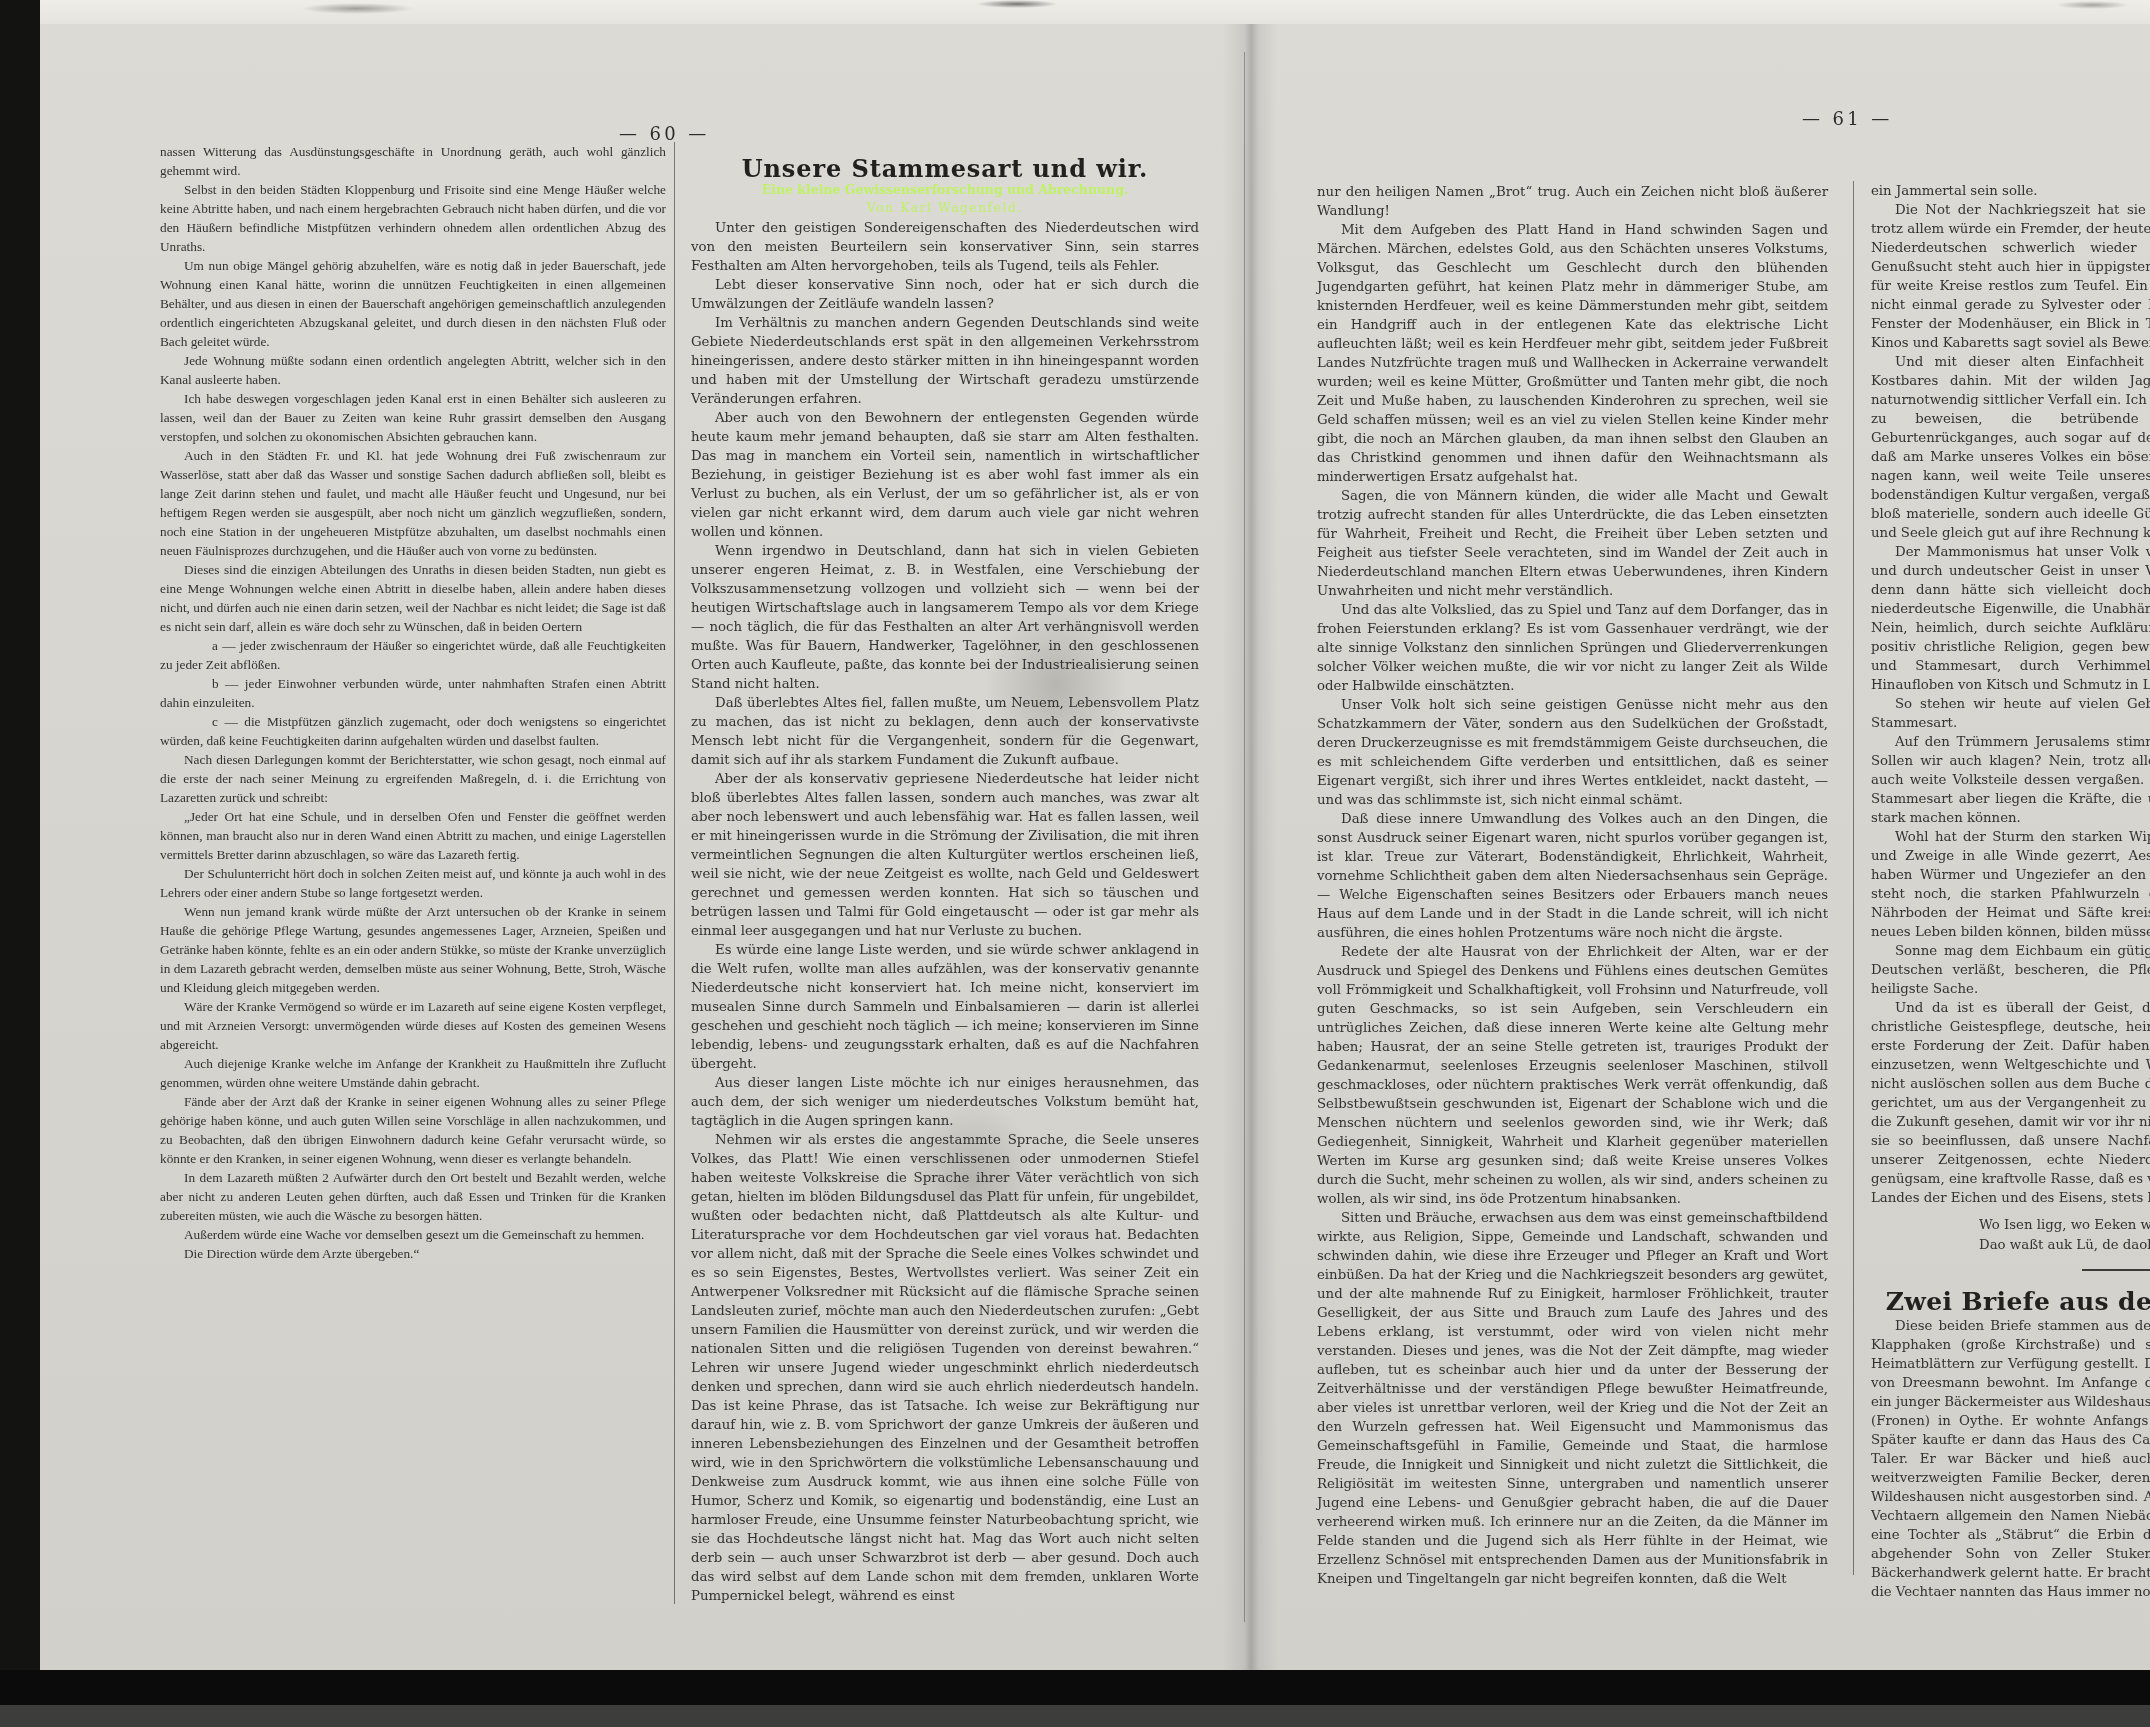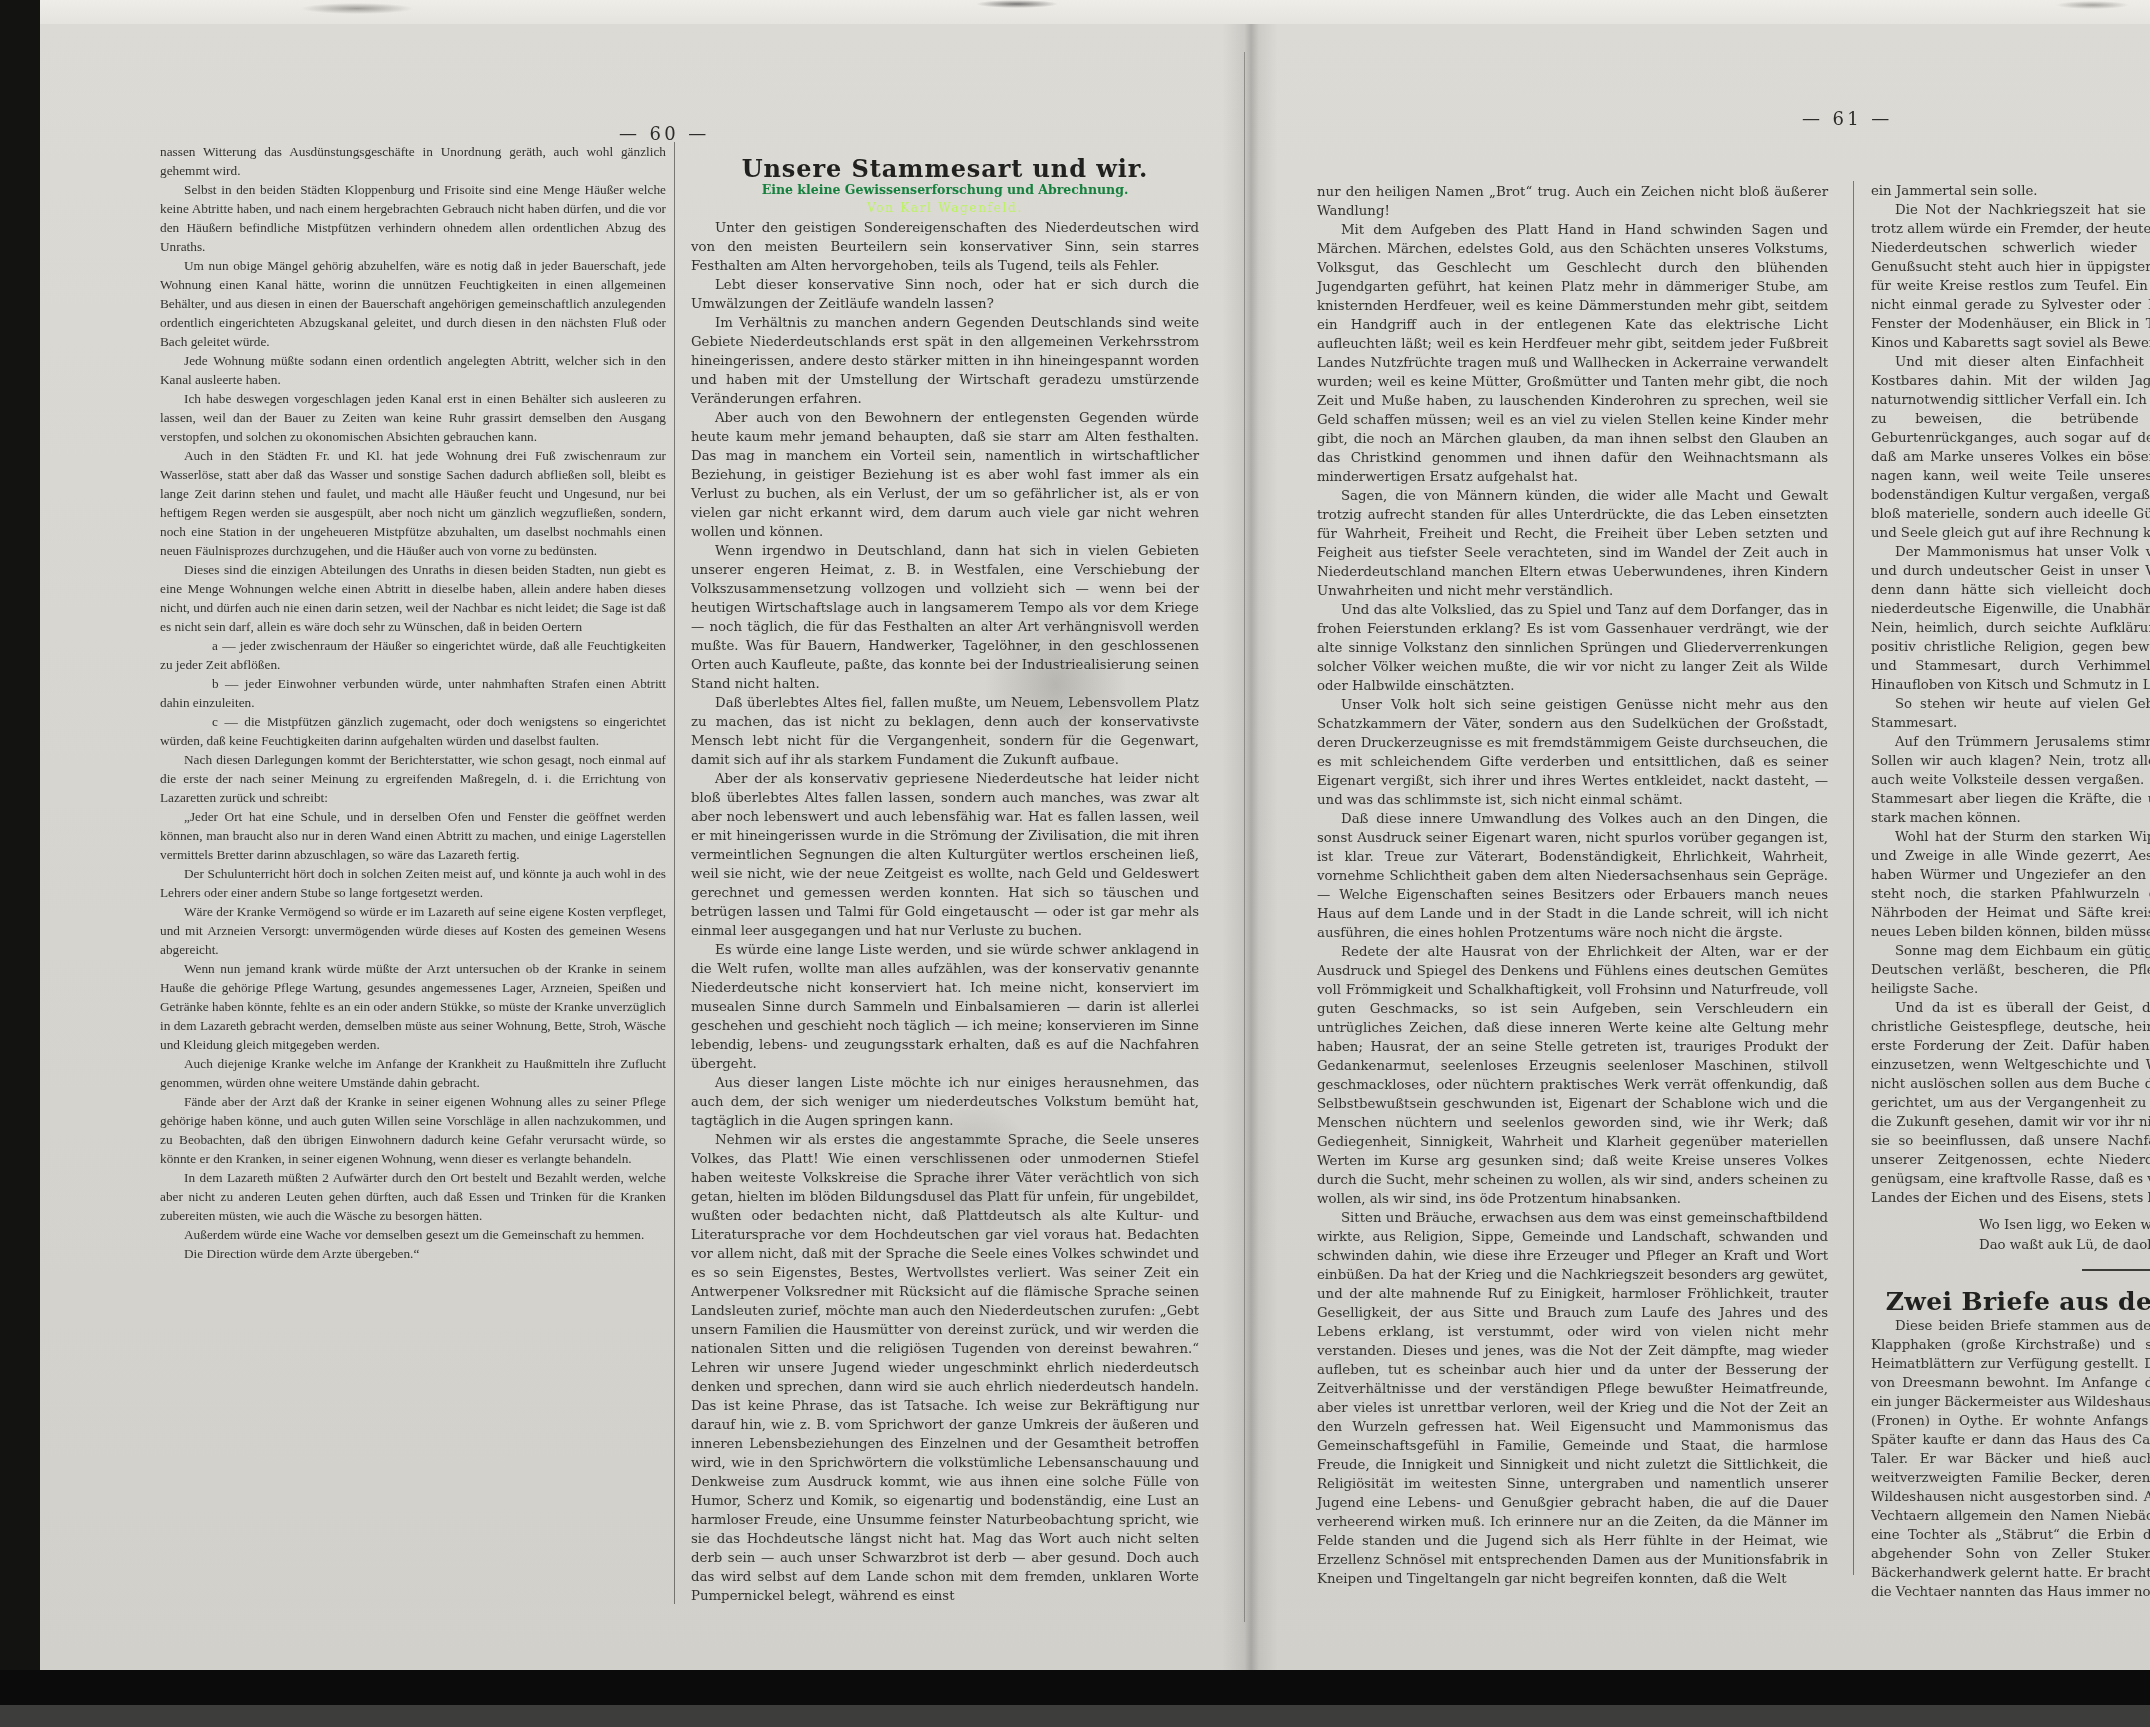--- a/index.html
+++ b/index.html
@@ -52,21 +52,21 @@
   .col-1{left:160px;top:142px;width:506px;font-family:Liberation Serif, serif;}
   .col-2{left:691px;top:156px;width:508px;}
   .col-3{left:1317px;top:182px;width:511px;}
   .col-4{left:1871px;top:181px;width:520px;}
 
   .article-title{
     font-size:24px;font-weight:bold;text-align:center;color:#21211f;
     margin:0 0 14.6px 0;text-indent:0 !important;letter-spacing:0.9px;line-height:1.1;
   }
   .article-subtitle{
-    font-size:12.5px;font-weight:bold;text-align:center;color:#15803d;
+    font-size:12.5px;font-weight:bold;text-align:center;color:#bef264;
     margin:0 0 6px 0;text-indent:0 !important;line-height:1.3;
   }
   .article-byline{
     font-size:12px;text-align:center;color:#bef264;letter-spacing:1.7px;
     margin:0 0 14.6px 0;text-indent:0 !important;
   }
   .verse{margin:7.7px 0 6px 0;}
   .verse p{text-indent:0;text-align:left;padding-left:108px;line-height:20px;margin:0;}
   .section-divider{width:99px;height:2.2px;background:#3a3a37;margin:14.6px auto 17px auto;}
   .section-title{
@@ -102,22 +102,22 @@
   <p>Jede Wohnung müßte sodann einen ordentlich angelegten Abtritt, welcher sich in den Kanal ausleerte haben.</p>
   <p>Ich habe deswegen vorgeschlagen jeden Kanal erst in einen Behälter sich ausleeren zu lassen, weil dan der Bauer zu Zeiten wan keine Ruhr grassirt demselben den Ausgang verstopfen, und solchen zu okonomischen Absichten gebrauchen kann.</p>
   <p>Auch in den Städten Fr. und Kl. hat jede Wohnung drei Fuß zwischenraum zur Wasserlöse, statt aber daß das Wasser und sonstige Sachen dadurch abfließen soll, bleibt es lange Zeit darinn stehen und faulet, und macht alle Häußer feucht und Ungesund, nur bei heftigem Regen werden sie ausgespült, aber noch nicht um gänzlich wegzufließen, sondern, noch eine Station in der ungeheueren Mistpfütze abzuhalten, um daselbst nochmahls einen neuen Fäulnisprozes durchzugehen, und die Häußer auch von vorne zu bedünsten.</p>
   <p>Dieses sind die einzigen Abteilungen des Unraths in diesen beiden Stadten, nun giebt es eine Menge Wohnungen welche einen Abtritt in dieselbe haben, allein andere haben dieses nicht, und dürfen auch nie einen darin setzen, weil der Nachbar es nicht leidet; die Sage ist daß es nicht sein darf, allein es wäre doch sehr zu Wünschen, daß in beiden Oertern</p>
   <p class="hang">a — jeder zwischenraum der Häußer so eingerichtet würde, daß alle Feuchtigkeiten zu jeder Zeit abflößen.</p>
   <p class="hang">b — jeder Einwohner verbunden würde, unter nahmhaften Strafen einen Abtritt dahin einzuleiten.</p>
   <p class="hang">c — die Mistpfützen gänzlich zugemacht, oder doch wenigstens so eingerichtet würden, daß keine Feuchtigkeiten darinn aufgehalten würden und daselbst faulten.</p>
   <p>Nach diesen Darlegungen kommt der Berichterstatter, wie schon gesagt, noch einmal auf die erste der nach seiner Meinung zu ergreifenden Maßregeln, d. i. die Errichtung von Lazaretten zurück und schreibt:</p>
   <p>„Jeder Ort hat eine Schule, und in derselben Ofen und Fenster die geöffnet werden können, man braucht also nur in deren Wand einen Abtritt zu machen, und einige Lagerstellen vermittels Bretter darinn abzuschlagen, so wäre das Lazareth fertig.</p>
   <p>Der Schulunterricht hört doch in solchen Zeiten meist auf, und könnte ja auch wohl in des Lehrers oder einer andern Stube so lange fortgesetzt werden.</p>
+  <p>Wenn nun jemand krank würde müßte der Arzt untersuchen ob der Kranke in seinem Hauße die gehörige Pflege Wartung, gesundes angemessenes Lager, Arzneien, Speißen und Getränke haben könnte, fehlte es an ein oder andern Stükke, so müste der Kranke unverzüglich in dem Lazareth gebracht werden, demselben müste aus seiner Wohnung, Bette, Stroh, Wäsche und Kleidung gleich mitgegeben werden.</p>
   <p>Wäre der Kranke Vermögend so würde er im Lazareth auf seine eigene Kosten verpfleget, und mit Arzneien Versorgt: unvermögenden würde dieses auf Kosten des gemeinen Wesens abgereicht.</p>
-  <p>Wenn nun jemand krank würde müßte der Arzt untersuchen ob der Kranke in seinem Hauße die gehörige Pflege Wartung, gesundes angemessenes Lager, Arzneien, Speißen und Getränke haben könnte, fehlte es an ein oder andern Stükke, so müste der Kranke unverzüglich in dem Lazareth gebracht werden, demselben müste aus seiner Wohnung, Bette, Stroh, Wäsche und Kleidung gleich mitgegeben werden.</p>
   <p>Auch diejenige Kranke welche im Anfange der Krankheit zu Haußmitteln ihre Zuflucht genommen, würden ohne weitere Umstände dahin gebracht.</p>
   <p>Fände aber der Arzt daß der Kranke in seiner eigenen Wohnung alles zu seiner Pflege gehörige haben könne, und auch guten Willen seine Vorschläge in allen nachzukommen, und zu Beobachten, daß den übrigen Einwohnern dadurch keine Gefahr verursacht würde, so könnte er den Kranken, in seiner eigenen Wohnung, wenn dieser es verlangte behandeln.</p>
   <p>In dem Lazareth müßten 2 Aufwärter durch den Ort bestelt und Bezahlt werden, welche aber nicht zu anderen Leuten gehen dürften, auch daß Essen und Trinken für die Kranken zubereiten müsten, wie auch die Wäsche zu besorgen hätten.</p>
   <p>Außerdem würde eine Wache vor demselben gesezt um die Gemeinschaft zu hemmen.</p>
   <p>Die Direction würde dem Arzte übergeben.“</p>
 </div>
 
 <div class="column col-2">
   <p class="article-title">Unsere Stammesart und wir.</p>
   <p class="article-subtitle">Eine kleine Gewissenserforschung und Abrechnung.</p>

